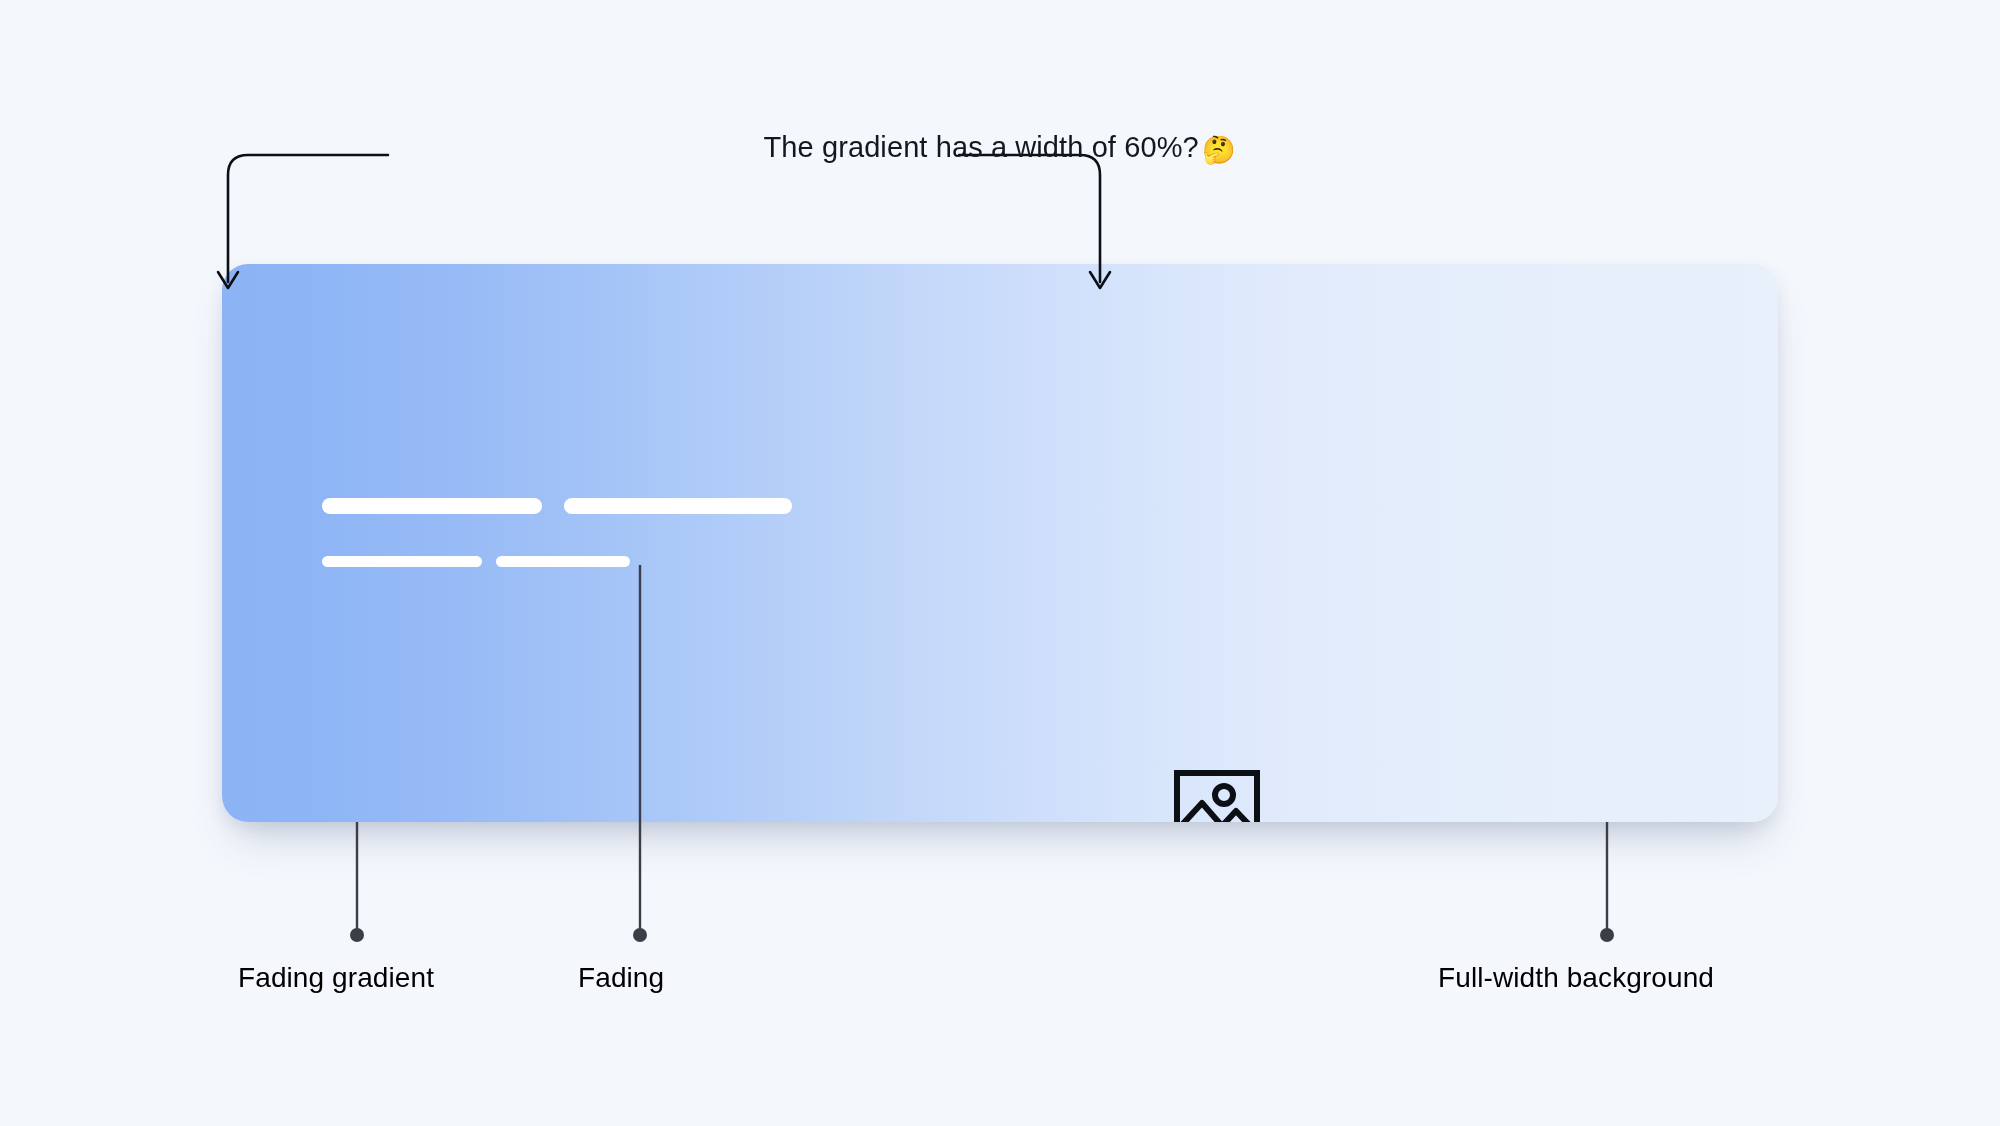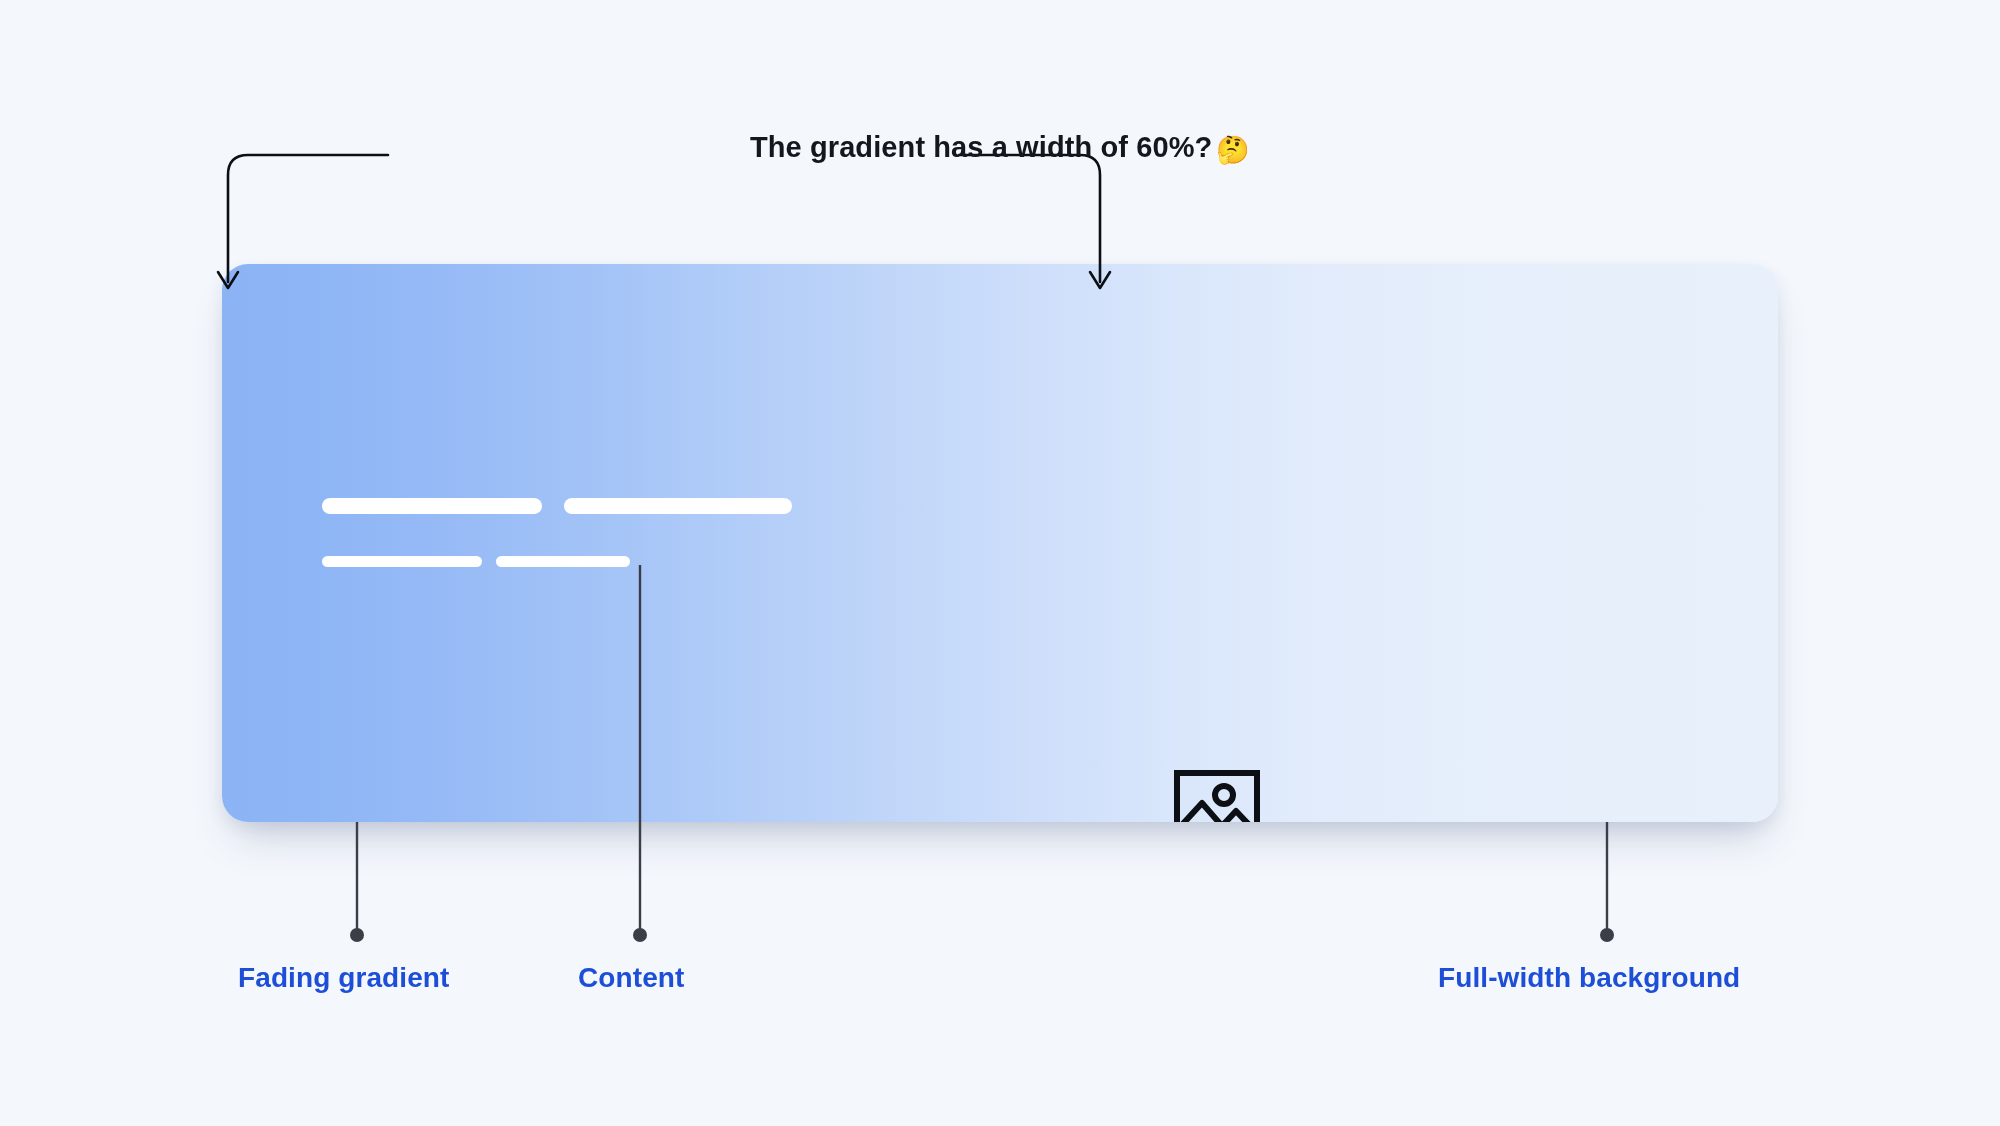--- a/index.html
+++ b/index.html
@@ -13,21 +13,20 @@
     font-family: "Liberation Sans", sans-serif;
     overflow: hidden;
     position: relative;
   }
 
   #stage {
     position: absolute;
     inset: 0;
     width: 1629px;
     height: 1126px;
-    font-weight: bold;
   }
 
   
   .card {
     position: absolute;
     left: 222px;
     top: 264px;
     width: 1556px;
     height: 558px;
     border-radius: 26px;
@@ -126,21 +125,21 @@
   .top-label .emoji {
     font-size: 27px;
     vertical-align: -2px;
     margin-left: 4px;
   }
 
   
   .bottom-label {
     position: absolute;
     font-size: 28px;
-    color: #1d4ed8;
+    color: #000000;
     letter-spacing: 0.1px;
     white-space: nowrap;
   }
   .lbl-fading { left: 238px; top: 962px; }
   .lbl-content { left: 578px; top: 962px; }
   .lbl-fullwidth { left: 1438px; top: 962px; }
 </style>
 </head>
 <body>
 
@@ -184,17 +183,17 @@
     <path class="leader-line" d="M 1607 822 L 1607 932"></path>
     <circle class="leader-dot" cx="1607" cy="935" r="7"></circle>
   </svg>
 
   <div class="top-label">
     <span>The gradient has a width of 60%?</span><span class="emoji">🤔</span>
   </div>
 
   <div class="bottom-label lbl-fading">Fading gradient</div>
 
-  <div class="bottom-label lbl-content">Content</div>
+  <div class="bottom-label lbl-content">Fading</div>
 
   <div class="bottom-label lbl-fullwidth">Full-width background</div>
 
 </div>
 
 </body></html>

